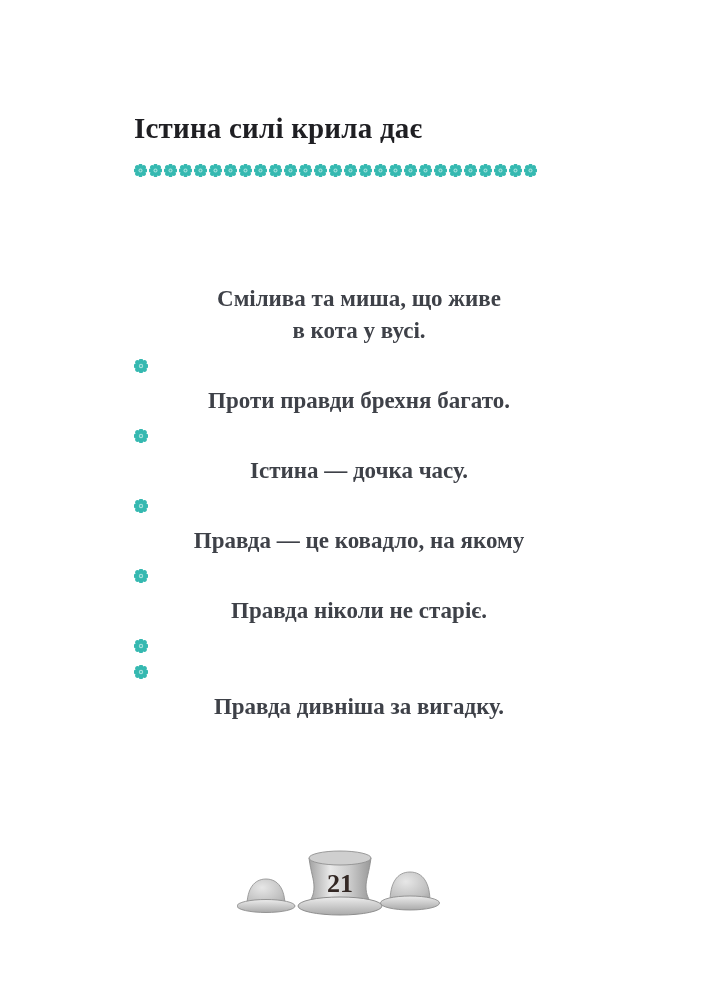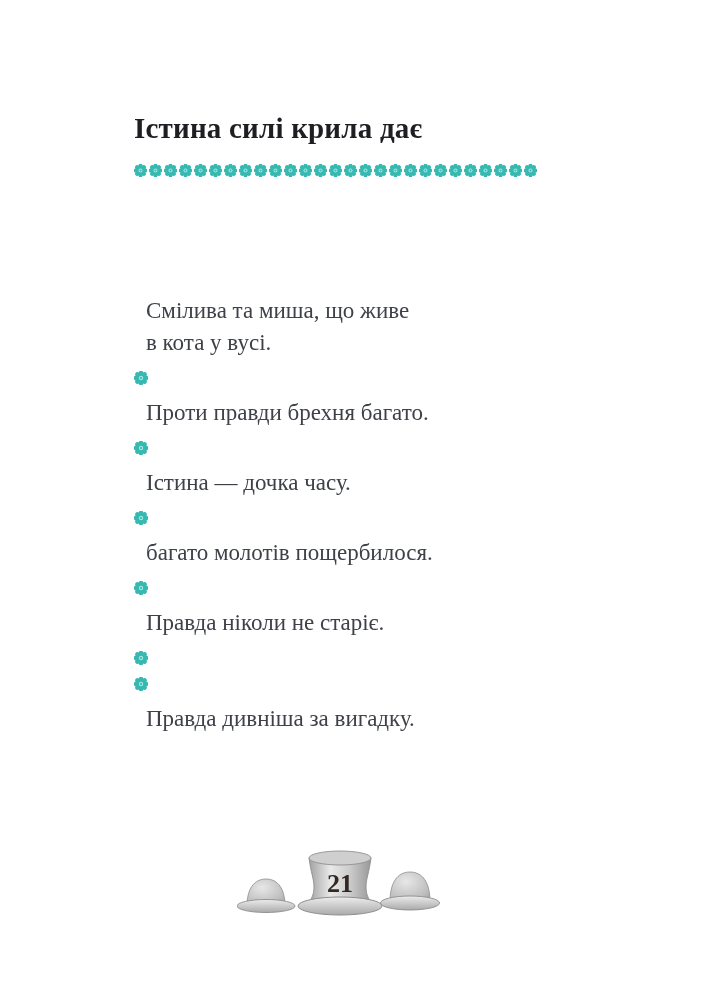--- a/index.html
+++ b/index.html
@@ -3,20 +3,21 @@
 <meta charset="utf-8">
 <style>
   html, body { margin:0; padding:0; background:#ffffff; }
   .page {
     position: relative;
     width: 728px;
     height: 1000px;
     background: #ffffff;
     font-family: "Liberation Serif", serif;
     overflow: hidden;
+    text-align: center;
   }
   .title {
     position: absolute;
     left: 134px;
     top: 111px;
     margin: 0;
     font-size: 29px;
     line-height: 34px;
     font-weight: 700;
     letter-spacing: 0.2px;
@@ -33,21 +34,21 @@
   .flower { width: 13px; height: 13px; display: block; }
   .content {
     position: absolute;
     left: 134px;
     top: 283px;
     width: 450px;
     font-size: 23px;
     line-height: 32px;
     color: #3e4148;
   }
-  .proverb { margin: 12px; }
+  .proverb { margin: 0; font-weight: bold; }
   .proverb .line { display: block; }
   .sep { margin: 12px 0; height: 14px; }
   .sep .flower { width: 14px; height: 14px; }
   .hats {
     position: absolute;
     left: 237px;
     top: 845px;
     width: 204px;
     height: 78px;
     text-decoration: underline;
@@ -193,21 +194,21 @@
       <span class="line">Істина — дочка часу.</span>
     </p>
 
     <div class="sep">
       <svg class="flower" viewBox="-10 -10 20 20" aria-hidden="true">
           <use href="#rosette"></use>
         </svg>
     </div>
 
     <p class="proverb">
-      <span class="line">багато молотів пощербилося.</span>
+      <span class="line">Правда — це ковадло, на якому</span>
     </p>
 
     <div class="sep">
       <svg class="flower" viewBox="-10 -10 20 20" aria-hidden="true">
           <use href="#rosette"></use>
         </svg>
     </div>
 
     <p class="proverb">
       <span class="line">Правда ніколи не старіє.</span>

